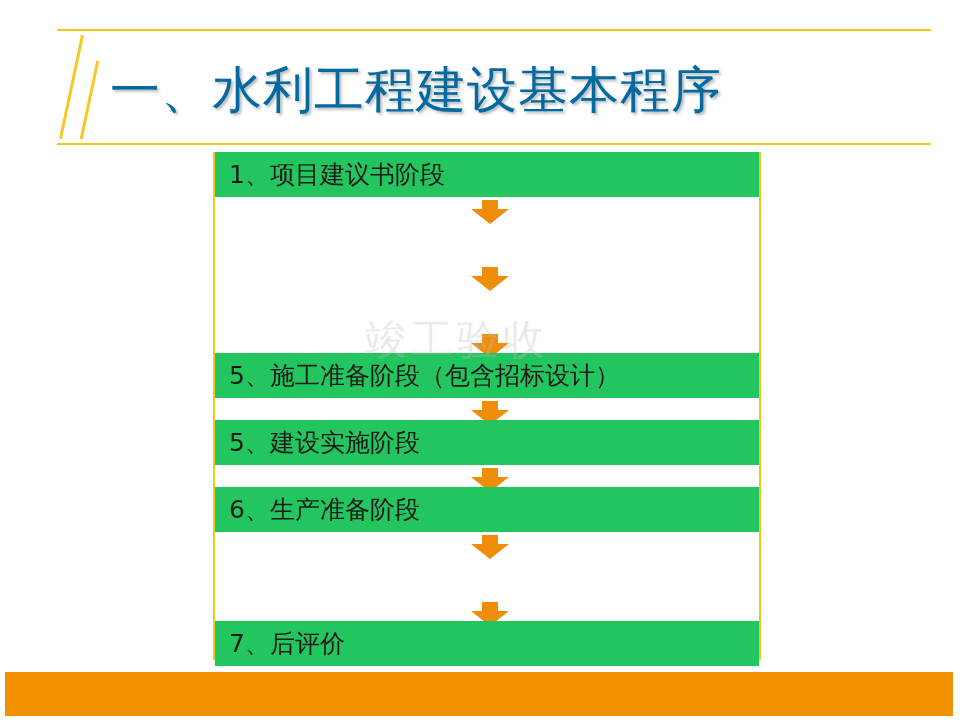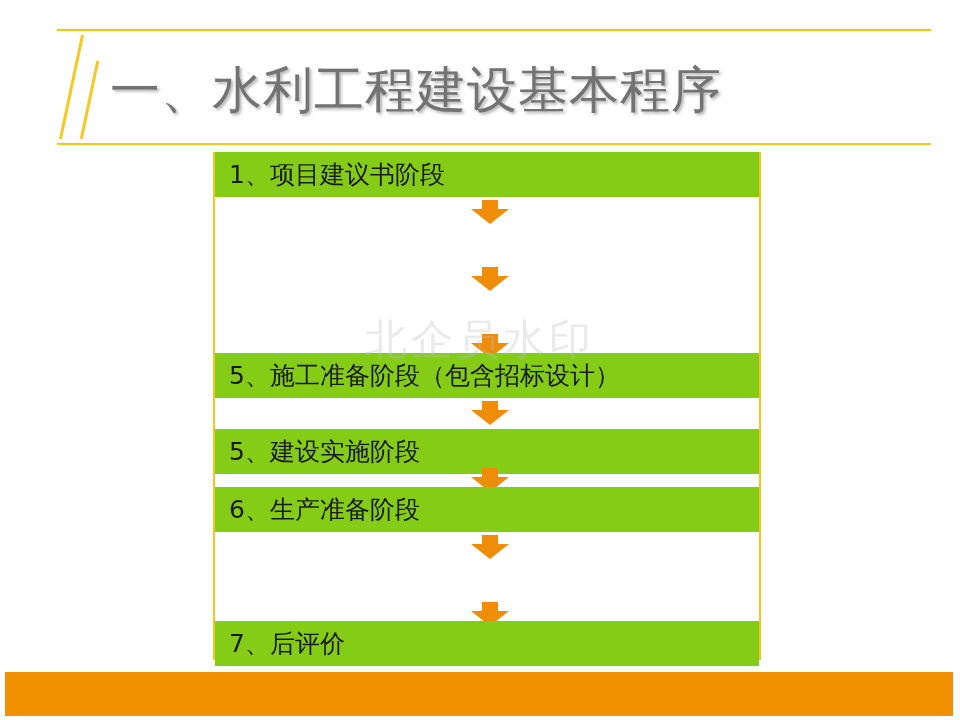--- a/index.html
+++ b/index.html
@@ -39,21 +39,21 @@
   .slash.one { left: 70px; top: 34px; height: 106px; transform: rotate(12deg); }
   .slash.two { left: 88px; top: 60px; height: 80px;  transform: rotate(12deg); }
 
   .slide-title {
     position: absolute;
     left: 110px;
     top: 54px;
     font-size: 50px;
     line-height: 72px;
     letter-spacing: 1px;
-    color: #737373;
+    color: #0369a1;
     font-weight: 500;
     white-space: nowrap;
     text-shadow: 2px 2px 3px rgba(120,120,120,0.55);
     font-family: "DejaVu Sans", "Liberation Sans", sans-serif;
   }
 
   
   #flow {
     position: absolute;
     left: 213px;
@@ -69,21 +69,21 @@
     background: #f5c518;
   }
   .flow-guide.left  { left: 0px; }
   .flow-guide.right { left: 546px; }
 
   .step {
     position: absolute;
     left: 2px;
     width: 544px;
     height: 45px;
-    background: #84cc16;
+    background: #22c55e;
     box-sizing: border-box;
     display: flex;
     align-items: center;
   }
   .step-label {
     padding-left: 14px;
     font-size: 25px;
     line-height: 45px;
     color: #1a1a1a;
     white-space: nowrap;
@@ -174,21 +174,21 @@
     </div>
 
     <div class="step" style="top:201px">
       <span class="step-label">5、施工准备阶段（包含招标设计）</span>
     </div>
     <div class="arrow" style="top:249px">
       <div class="stem"></div>
         <div class="head"></div>
     </div>
 
-    <div class="step" style="top:277px">
+    <div class="step" style="top:268px">
       <span class="step-label">5、建设实施阶段</span>
     </div>
     <div class="arrow" style="top:316px">
       <div class="stem"></div>
         <div class="head"></div>
     </div>
 
     <div class="step" style="top:335px">
       <span class="step-label">6、生产准备阶段</span>
     </div>
@@ -200,17 +200,17 @@
     <div class="arrow" style="top:450px">
       <div class="stem"></div>
         <div class="head"></div>
     </div>
 
     <div class="step" style="top:469px">
       <span class="step-label">7、后评价</span>
     </div>
   </div>
 
-  <div class="watermark">北企员水印</div>
+  <div class="watermark">竣工验收</div>
 
   <div class="footer-bar"></div>
 
 </div>
 
 </body></html>

